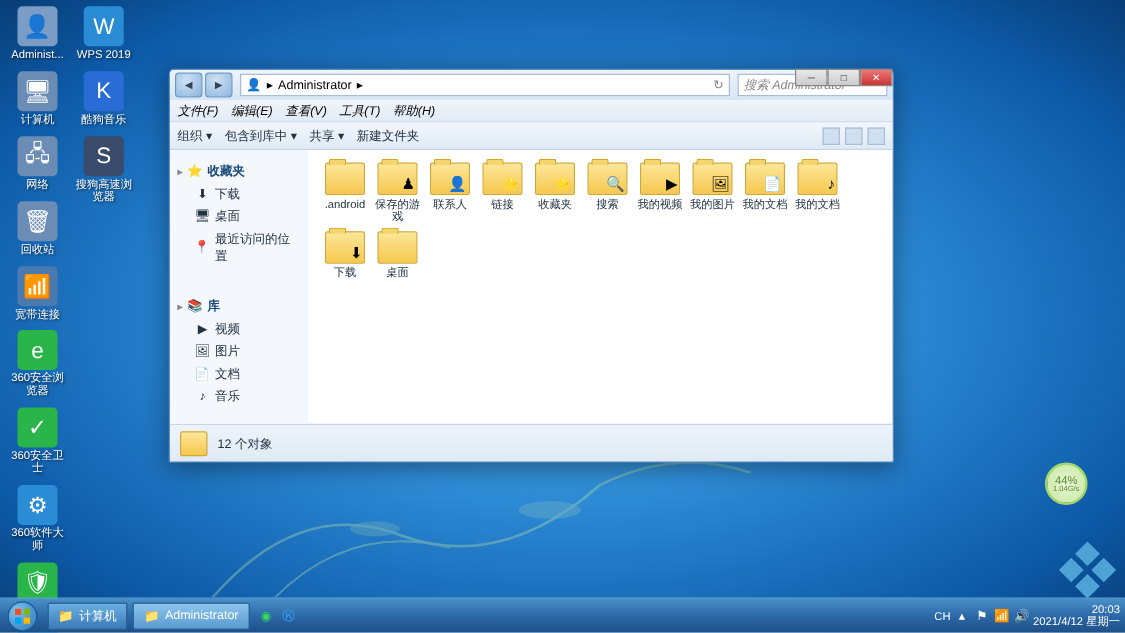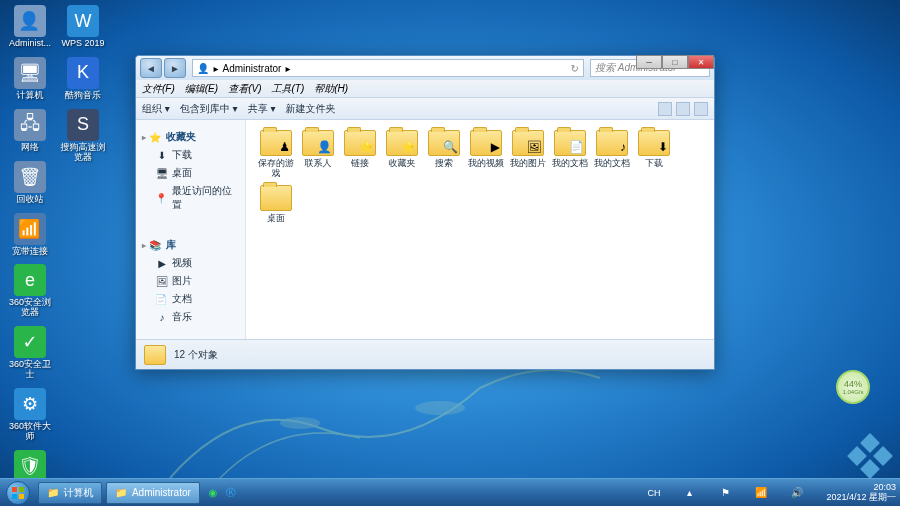--- a/index.html
+++ b/index.html
@@ -22,21 +22,21 @@
 .wm .sub { position: absolute; right: 0; bottom: -10px; font-size: 8px; color: #5a94bf; letter-spacing: 1px; }
 
 .badge { position: absolute; right: 30px; top: 370px; width: 34px; height: 34px; border-radius: 50%; background: radial-gradient(circle, #e8f5d8, #c5e89c); border: 2px solid #a5d66b; display: flex; flex-direction: column; align-items: center; justify-content: center; font-size: 9px; color: #5a8a2e; }
 
 
 .taskbar { position: absolute; bottom: 0; left: 0; right: 0; height: 28px; background: linear-gradient(to bottom, #4a8fc8, #2c6aa8 50%, #1d4f87); display: flex; align-items: center; border-top: 1px solid #5ba3d9; }
 .start-btn { width: 36px; height: 28px; display: flex; align-items: center; justify-content: center; cursor: pointer; }
 .start-orb { width: 24px; height: 24px; border-radius: 50%; background: radial-gradient(circle at 30% 30%, #7ec3f0, #2874b8); border: 1px solid #1a5a94; display: flex; align-items: center; justify-content: center; }
 .task-item { height: 22px; margin: 0 2px; padding: 0 8px; background: linear-gradient(to bottom, #6aafe0, #3a7ab8); border: 1px solid #2a6090; border-radius: 2px; display: flex; align-items: center; gap: 4px; font-size: 10px; color: white; cursor: pointer; }
 .task-item.active { background: linear-gradient(to bottom, #8cc5ed, #5a9ad0); }
-.tray { margin-left: auto; display: flex; align-items: center; gap: 22px; padding-right: 4px; color: white; font-size: 9px; }
+.tray { margin-left: auto; display: flex; align-items: center; gap: 2px; padding-right: 4px; color: white; font-size: 9px; }
 .tray .time { text-align: right; line-height: 1.1; }
 .tray-ico { width: 14px; height: 14px; display: flex; align-items: center; justify-content: center; font-size: 10px; }
 
 
 .explorer { position: absolute; left: 135px; top: 55px; width: 580px; height: 315px; background: #f4f7fb; border: 1px solid #5a8fc5; border-radius: 4px 4px 0 0; box-shadow: 0 4px 20px rgba(0,0,0,.4); display: flex; flex-direction: column; }
 .titlebar { height: 24px; background: linear-gradient(to bottom, #eef4fb, #d6e5f5); display: flex; align-items: center; padding: 0 4px; border-radius: 4px 4px 0 0; }
 .nav-btns { display: flex; gap: 2px; }
 .nav-btn { width: 22px; height: 20px; border-radius: 3px; background: radial-gradient(circle at 40% 30%, #cfe2f5, #8ab5dc); border: 1px solid #6f98c0; cursor: pointer; display: flex; align-items: center; justify-content: center; font-size: 10px; color: #345; }
 .address { flex: 1; height: 18px; margin: 0 6px; background: white; border: 1px solid #a8bdd6; display: flex; align-items: center; padding: 0 4px; font-size: 10px; gap: 4px; }
 .search-box { width: 120px; height: 18px; background: white; border: 1px solid #a8bdd6; padding: 0 4px; font-size: 10px; color: #888; display: flex; align-items: center; font-style: italic; }
@@ -208,20 +208,24 @@
           <span>图片</span>
         </div><div class="side-group" style="padding-left: 20px;">
           <span class="side-ico">📄</span>
           <span>文档</span>
         </div><div class="side-group" style="padding-left: 20px;">
           <span class="side-ico">♪</span>
           <span>音乐</span>
         </div><br><br></div>
     <div class="content" id="folders">
         <div class="folder">
+          <div class="ficon"></div>
+          <div class="flbl">.android</div>
+        </div>
+        <div class="folder">
           <div class="ficon">
             <span class="overlay">♟</span>
           </div>
           <div class="flbl">保存的游戏</div>
         </div>
         <div class="folder">
           <div class="ficon">
             <span class="overlay">👤</span>
           </div>
           <div class="flbl">联系人</div>

